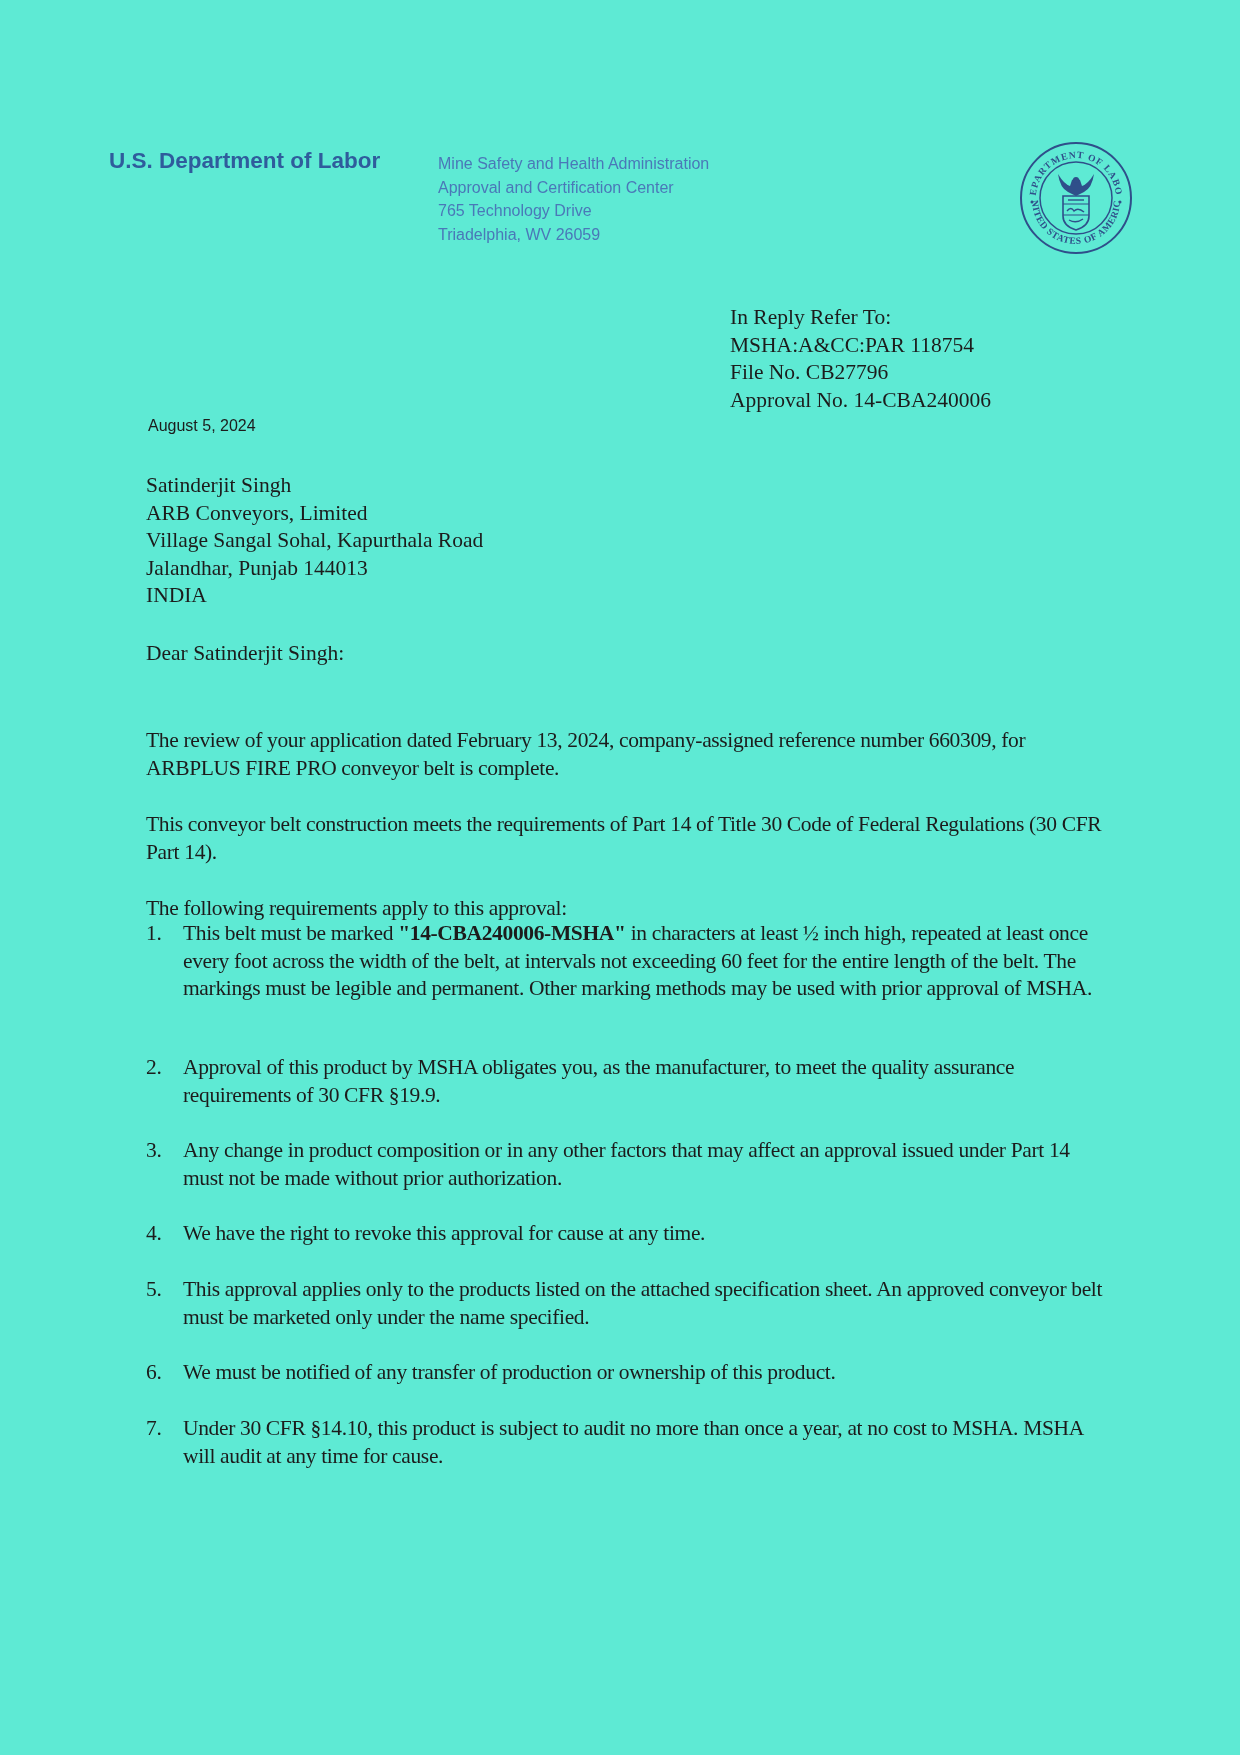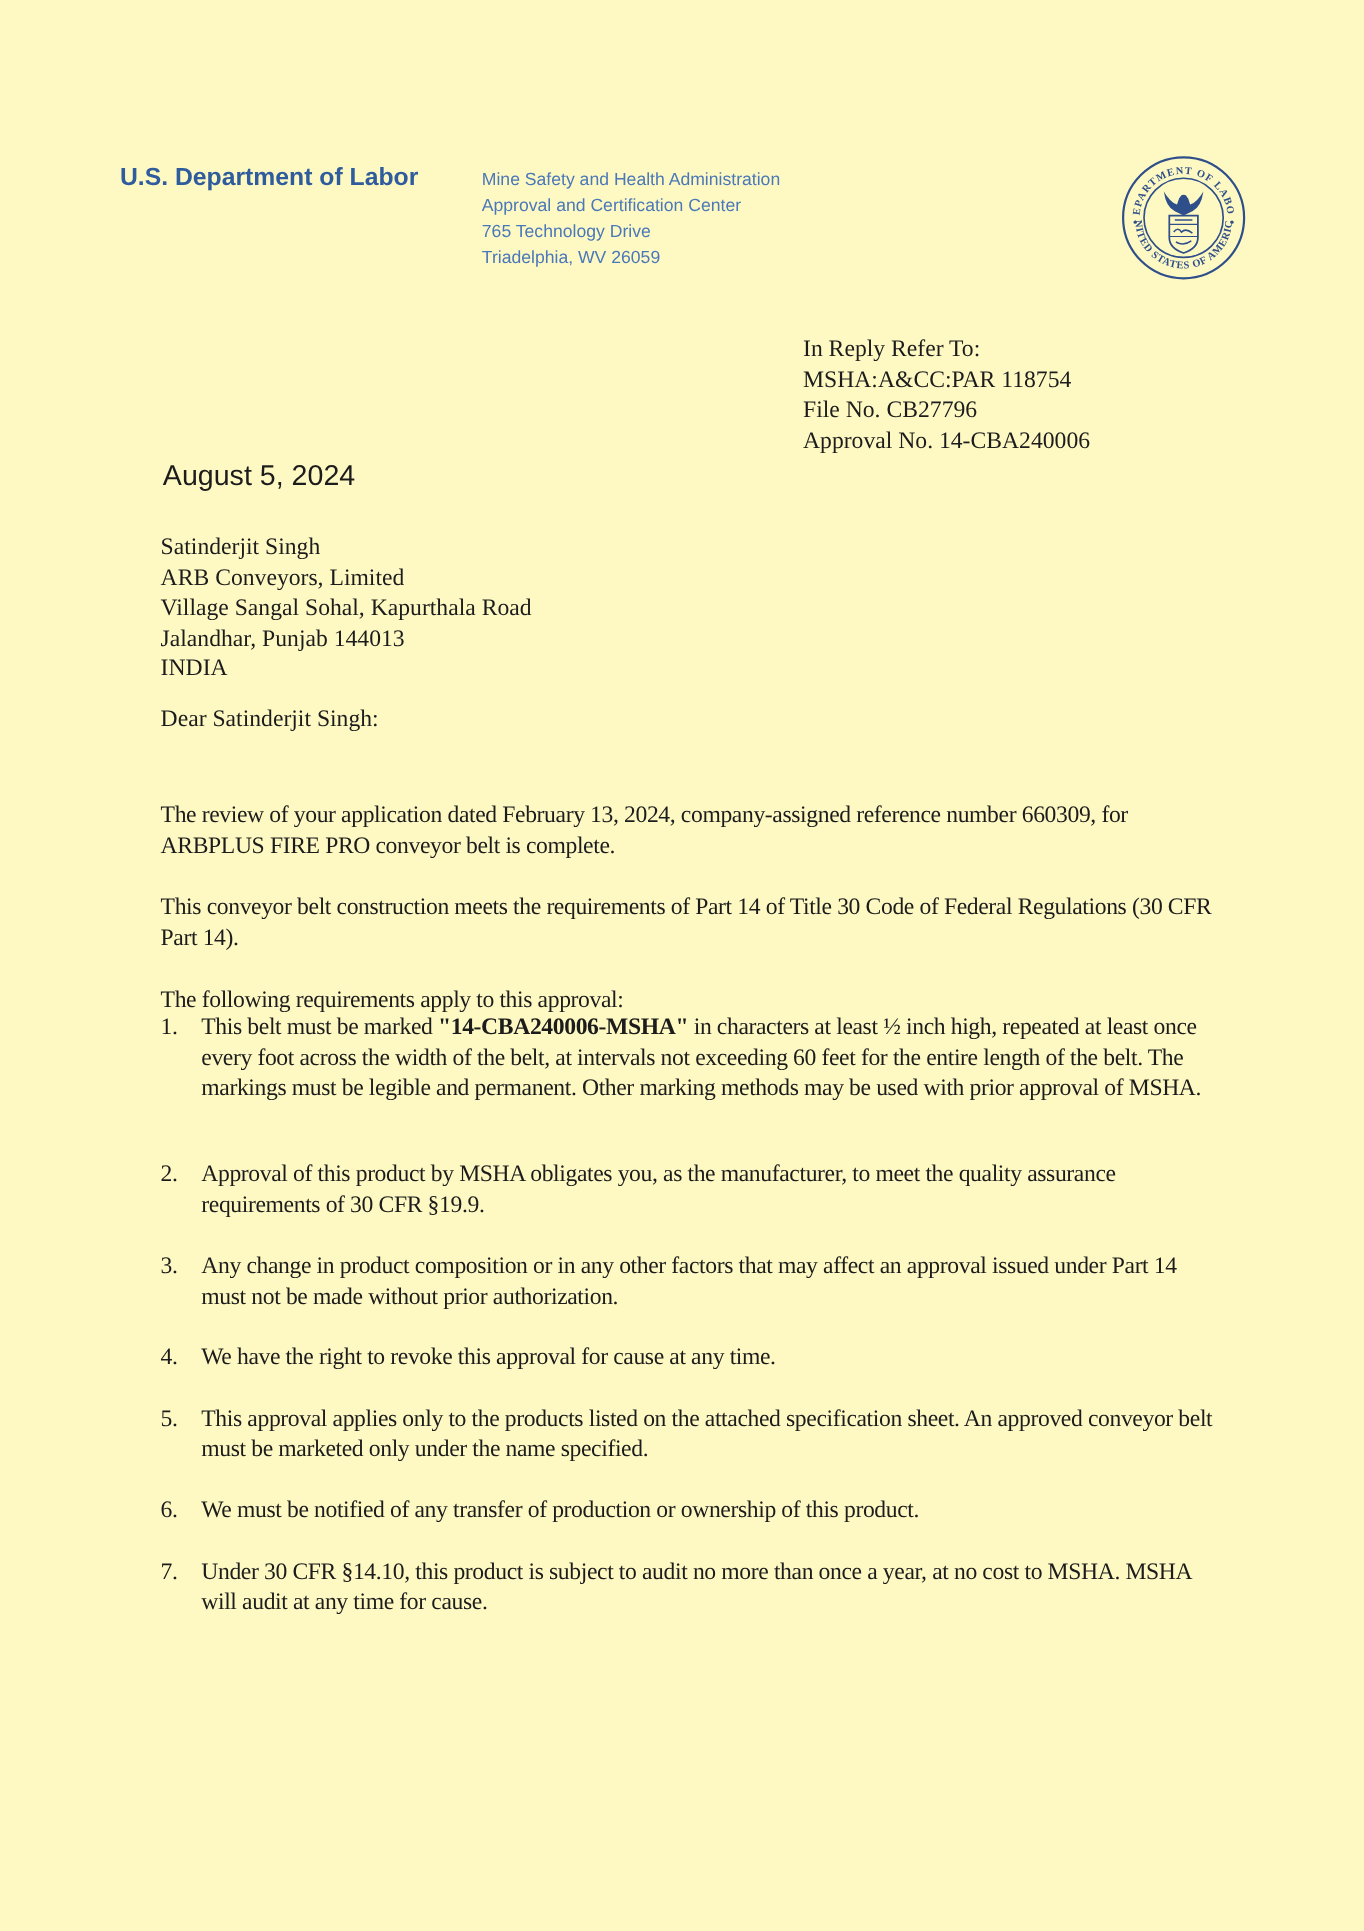--- a/index.html
+++ b/index.html
@@ -1,17 +1,17 @@
 <!DOCTYPE html>
 <html><head>
   <meta charset="utf-8">
   <style>
     html, body { margin: 0; padding: 0; background: #ffffff; }
     body { width: 1240px; height: 1755px; position: relative; overflow: hidden; }
-    .page { position: absolute; inset: 0; background: #fef9c3; }
+    .page { position: absolute; inset: 0; background: #5eead4; }
 
     .hdr-dept {
       position: absolute; left: 109px; top: 148px;
       font-family: "Liberation Sans", sans-serif; font-weight: bold;
       font-size: 22.5px; color: #2f5c9c; white-space: nowrap;
     }
     .hdr-address {
       position: absolute; left: 438px; top: 152px;
       font-family: "Liberation Sans", sans-serif; font-size: 16px;
       line-height: 23.5px; color: #4a78b8;
@@ -24,25 +24,25 @@
 
     .serif { font-family: "Liberation Serif", serif; color: #1c1c1c; font-size: 21.5px; }
 
     .reply-block {
       position: absolute; left: 730px; top: 304px; line-height: 27.5px;
     }
     .reply-block div { white-space: nowrap; }
 
     .date {
       position: absolute; left: 148px; top: 417px;
-      font-family: "Liberation Sans", sans-serif; font-size: 26px; color: #1c1c1c;
+      font-family: "Liberation Sans", sans-serif; font-size: 16px; color: #1c1c1c;
       white-space: nowrap;
     }
 
-    .recipient { position: absolute; left: 146px; top: 472px; line-height: 27.5px; margin-top: 12px; }
+    .recipient { position: absolute; left: 146px; top: 472px; line-height: 27.5px; }
     .recipient div { white-space: nowrap; }
 
     .salutation { position: absolute; left: 146px; top: 641px; white-space: nowrap; }
 
     .para { position: absolute; left: 146px; width: 960px; line-height: 27.5px; letter-spacing: -0.35px; margin-top: 31px; }
     .p1 { top: 696px; }
     .p2 { top: 780px; }
     .p3 { top: 864px; }
 
     .req-list { position: absolute; left: 146px; top: 920px; width: 960px; }

